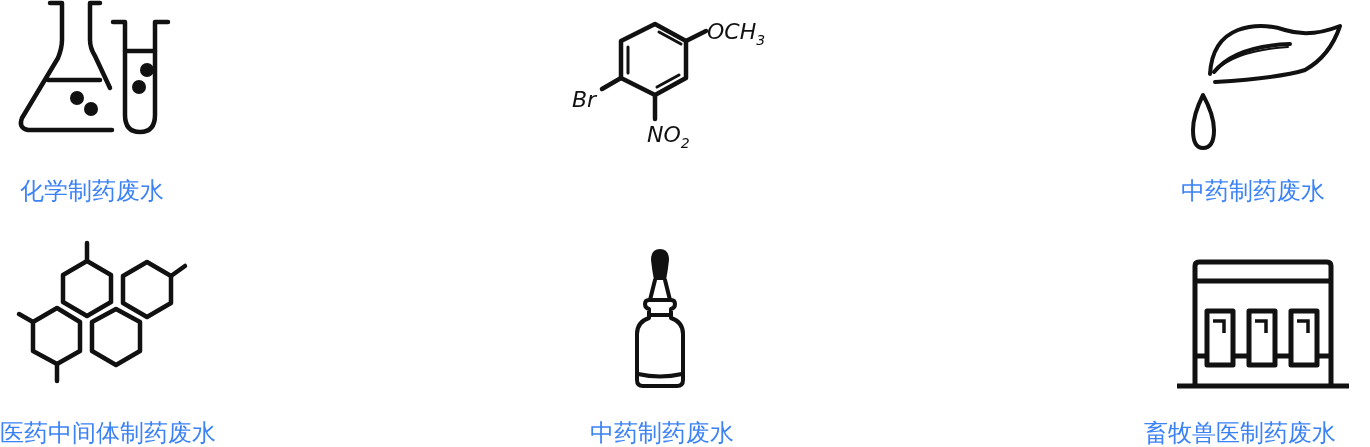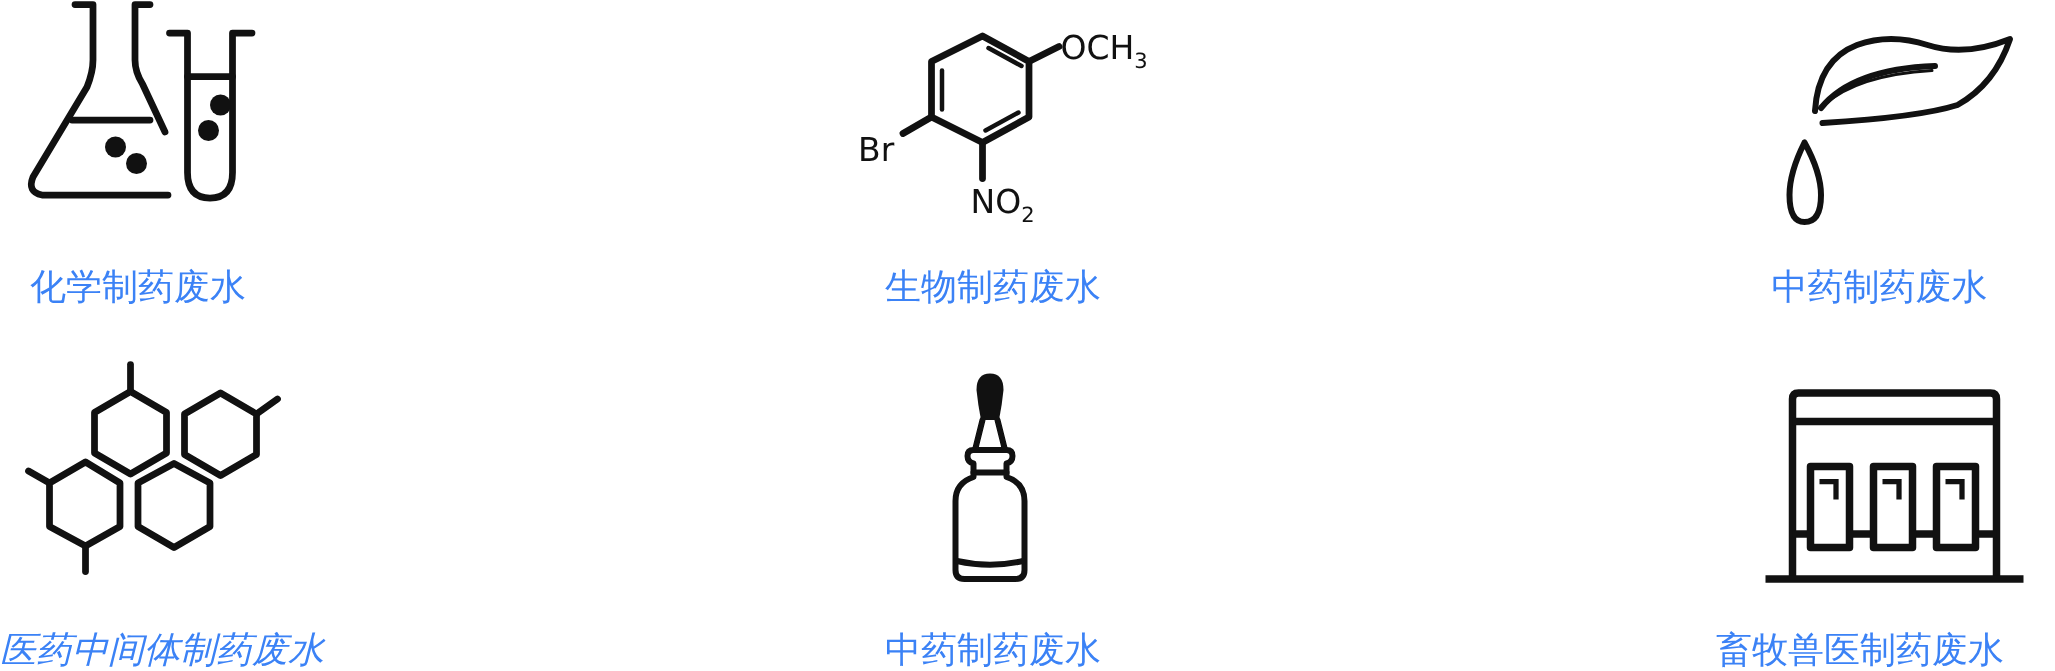--- a/index.html
+++ b/index.html
@@ -52,57 +52,56 @@
     <g fill="#111">
       <circle cx="77" cy="98" r="7"></circle>
       <circle cx="91" cy="109" r="7"></circle>
       <circle cx="147" cy="70" r="7"></circle>
       <circle cx="139" cy="87" r="7"></circle>
     </g>
   </svg>
   <div class="label" style="left:20px;top:177px;">化学制药废水</div>
 </div>
 
-<div class="card" style="left:560px;top:0;width:230px;height:215px;">
+<div class="card" style="left:560px;top:0;width:230px;height:215px;font-style:italic;">
   <svg class="icon" width="230" height="160" viewBox="0 0 230 160">
     <g fill="none" stroke="#111" stroke-width="4.5" stroke-linecap="round" stroke-linejoin="round">
 
       <path d="M95 24 L126 41 L126 78 L95 95 L61 78 L61 41 Z"></path>
 
       <path d="M99 32 L121 44" stroke-width="3"></path>
       <path d="M68 47 L68 73" stroke-width="3"></path>
       <path d="M97 87 L119 75" stroke-width="3"></path>
 
       <path d="M126 41 L146 31"></path>
       <path d="M61 78 L42 89"></path>
       <path d="M95 95 L95 119"></path>
     </g>
     <text x="147" y="39" font-size="22" fill="#111"><tspan>OCH</tspan><tspan font-size="14" dy="6">3</tspan></text>
     <text x="12" y="107" font-size="22" fill="#111">Br</text>
     <text x="87" y="142" font-size="22" fill="#111"><tspan>NO</tspan><tspan font-size="14" dy="6">2</tspan></text>
   </svg>
-  <div class="label" style="left:30px;top:177px;">生物制药废水</div>
 </div>
 
 <div class="card" style="left:1160px;top:0;width:210px;height:215px;">
   <svg class="icon" width="210" height="160" viewBox="0 0 210 160">
     <g fill="none" stroke="#111" stroke-width="4" stroke-linecap="round" stroke-linejoin="round">
 
       <path d="M50 74 Q52 40 78 30 Q100 22 125 30 Q150 38 180 26 Q170 56 145 70 Q120 78 55 82"></path>
 
       <path d="M54 72 Q75 46 130 44"></path>
       <path d="M56 70 Q78 50 128 47" stroke-width="2"></path>
 
       <path d="M43 95 Q33 115 33 130 Q33 148 43 148 Q54 148 54 130 Q54 115 43 95 Z"></path>
     </g>
   </svg>
   <div class="label" style="left:21px;top:177px;">中药制药废水</div>
 </div>
 
-<div class="card" style="left:0;top:235px;width:260px;height:212px;font-style:italic;">
+<div class="card" style="left:0;top:235px;width:260px;height:212px;">
   <svg class="icon" width="260" height="160" viewBox="0 235 260 160">
     <g fill="none" stroke="#111" stroke-width="4.5" stroke-linecap="round" stroke-linejoin="round">
 
       <path d="M87 261 L111 275 L111 302 L87 316 L63 302 L63 275 Z"></path>
       <path d="M87 261 L87 243"></path>
 
       <path d="M147 262 L171 276 L171 303 L147 317 L123 303 L123 276 Z"></path>
       <path d="M171 276 L185 266"></path>
 
       <path d="M57 308 L80 322 L80 351 L57 364 L33 351 L33 322 Z"></path>

